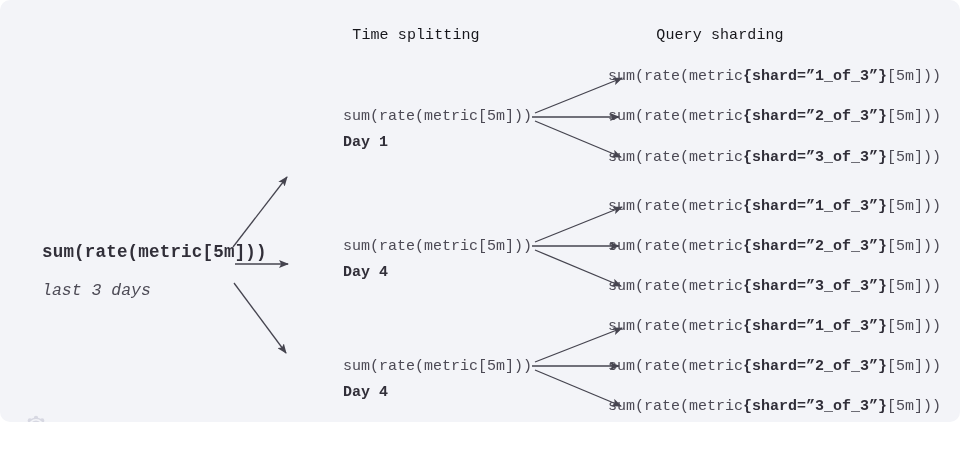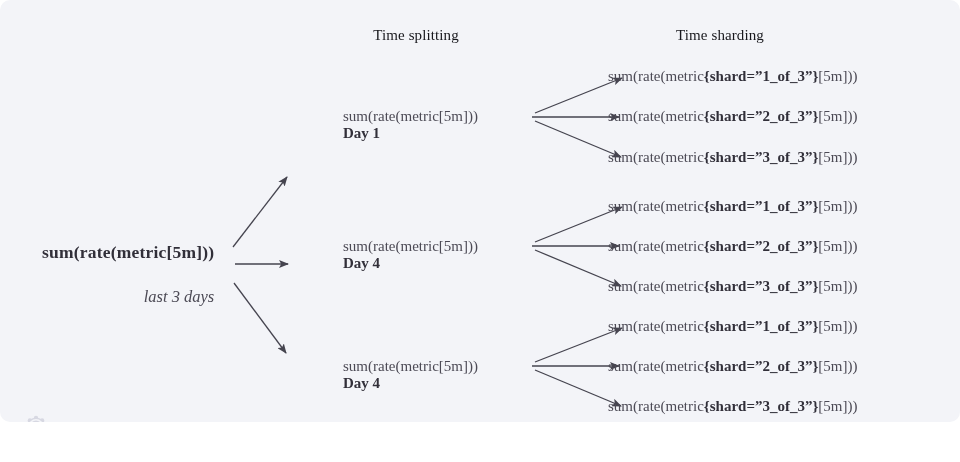--- a/index.html
+++ b/index.html
@@ -12,21 +12,21 @@
   }
   * { box-sizing: border-box; }
   html, body { margin: 0; padding: 0; background: #ffffff; }
   .canvas {
     position: relative;
     width: 960px;
     height: 422px;
     background: var(--background);
     border-radius: 10px;
     overflow: hidden;
-    font-family: Liberation Serif, serif;
+    font-family: Liberation Mono, monospace;
     color: var(--expression-text);
   }
   .col-header {
     position: absolute;
     top: 27px;
     transform: translateX(-50%);
     font-size: 15px;
     font-weight: 500;
     letter-spacing: 0.1px;
     color: var(--heading-text);
@@ -38,40 +38,40 @@
   .root-query { position: absolute; left: 42px; top: 242px; }
   .root-expr {
     font-size: 17.5px;
     font-weight: 700;
     letter-spacing: 0.2px;
     color: var(--bold-text);
     white-space: nowrap;
     line-height: 1.2;
   }
   .root-range {
-    margin-top: 24px;
+    margin-top: 18px;
     font-size: 16.5px;
     font-style: italic;
     color: var(--expression-text);
     white-space: nowrap;
     line-height: 1.2;
-    text-align: right;
   }
 
   .split-group { position: absolute; left: 343px; }
   .split-g1 { top: 108px; }
   .split-g2 { top: 238px; }
   .split-g3 { top: 358px; }
   .split-expr {
     font-size: 15px;
     color: var(--expression-text);
     white-space: nowrap;
     line-height: 1.15;
   }
   .split-label {
+    margin-top: 9px;
     font-size: 15px;
     font-weight: 700;
     color: var(--bold-text);
     white-space: nowrap;
     line-height: 1.15;
   }
 
   .shard-row {
     position: absolute;
     left: 608px;
@@ -118,21 +118,21 @@
     <line x1="535" y1="242" x2="622" y2="207" marker-end="url(#ah)"></line>
     <line x1="532" y1="246" x2="619" y2="246" marker-end="url(#ah)"></line>
     <line x1="535" y1="250" x2="621" y2="286" marker-end="url(#ah)"></line>
 
     <line x1="535" y1="362" x2="622" y2="328" marker-end="url(#ah)"></line>
     <line x1="532" y1="366" x2="619" y2="366" marker-end="url(#ah)"></line>
     <line x1="535" y1="370" x2="621" y2="406" marker-end="url(#ah)"></line>
   </svg>
 
   <div class="col-header hdr-time">Time splitting</div>
-  <div class="col-header hdr-shard">Time sharding</div>
+  <div class="col-header hdr-shard">Query sharding</div>
 
   <div class="root-query">
     <div class="root-expr">sum(rate(metric[5m]))</div>
     <div class="root-range">last 3 days</div>
   </div>
 
   <div class="split-group split-g1">
     <div class="split-expr">sum(rate(metric[5m]))</div>
     <div class="split-label">Day 1</div>
   </div>

